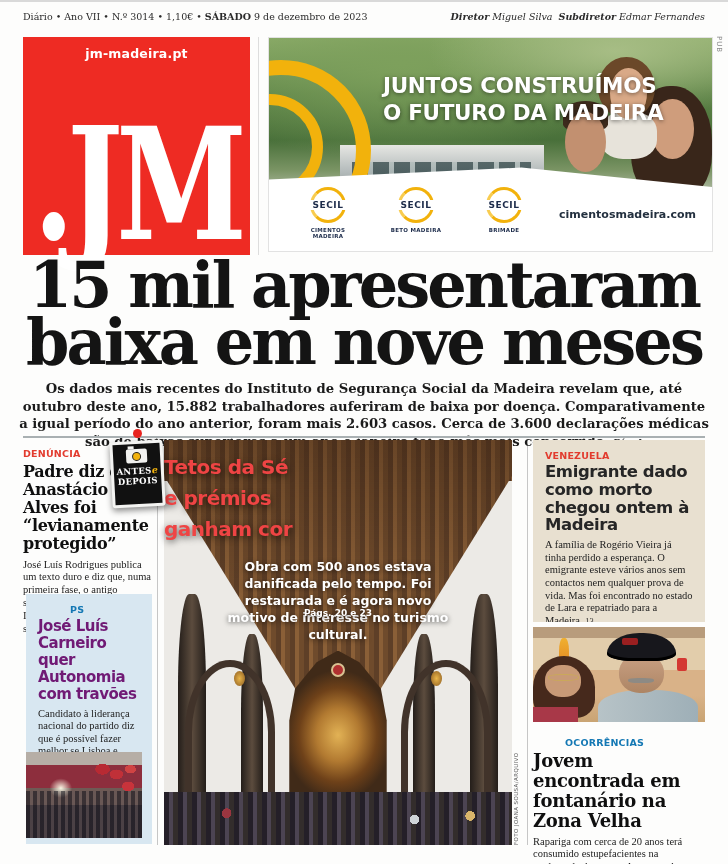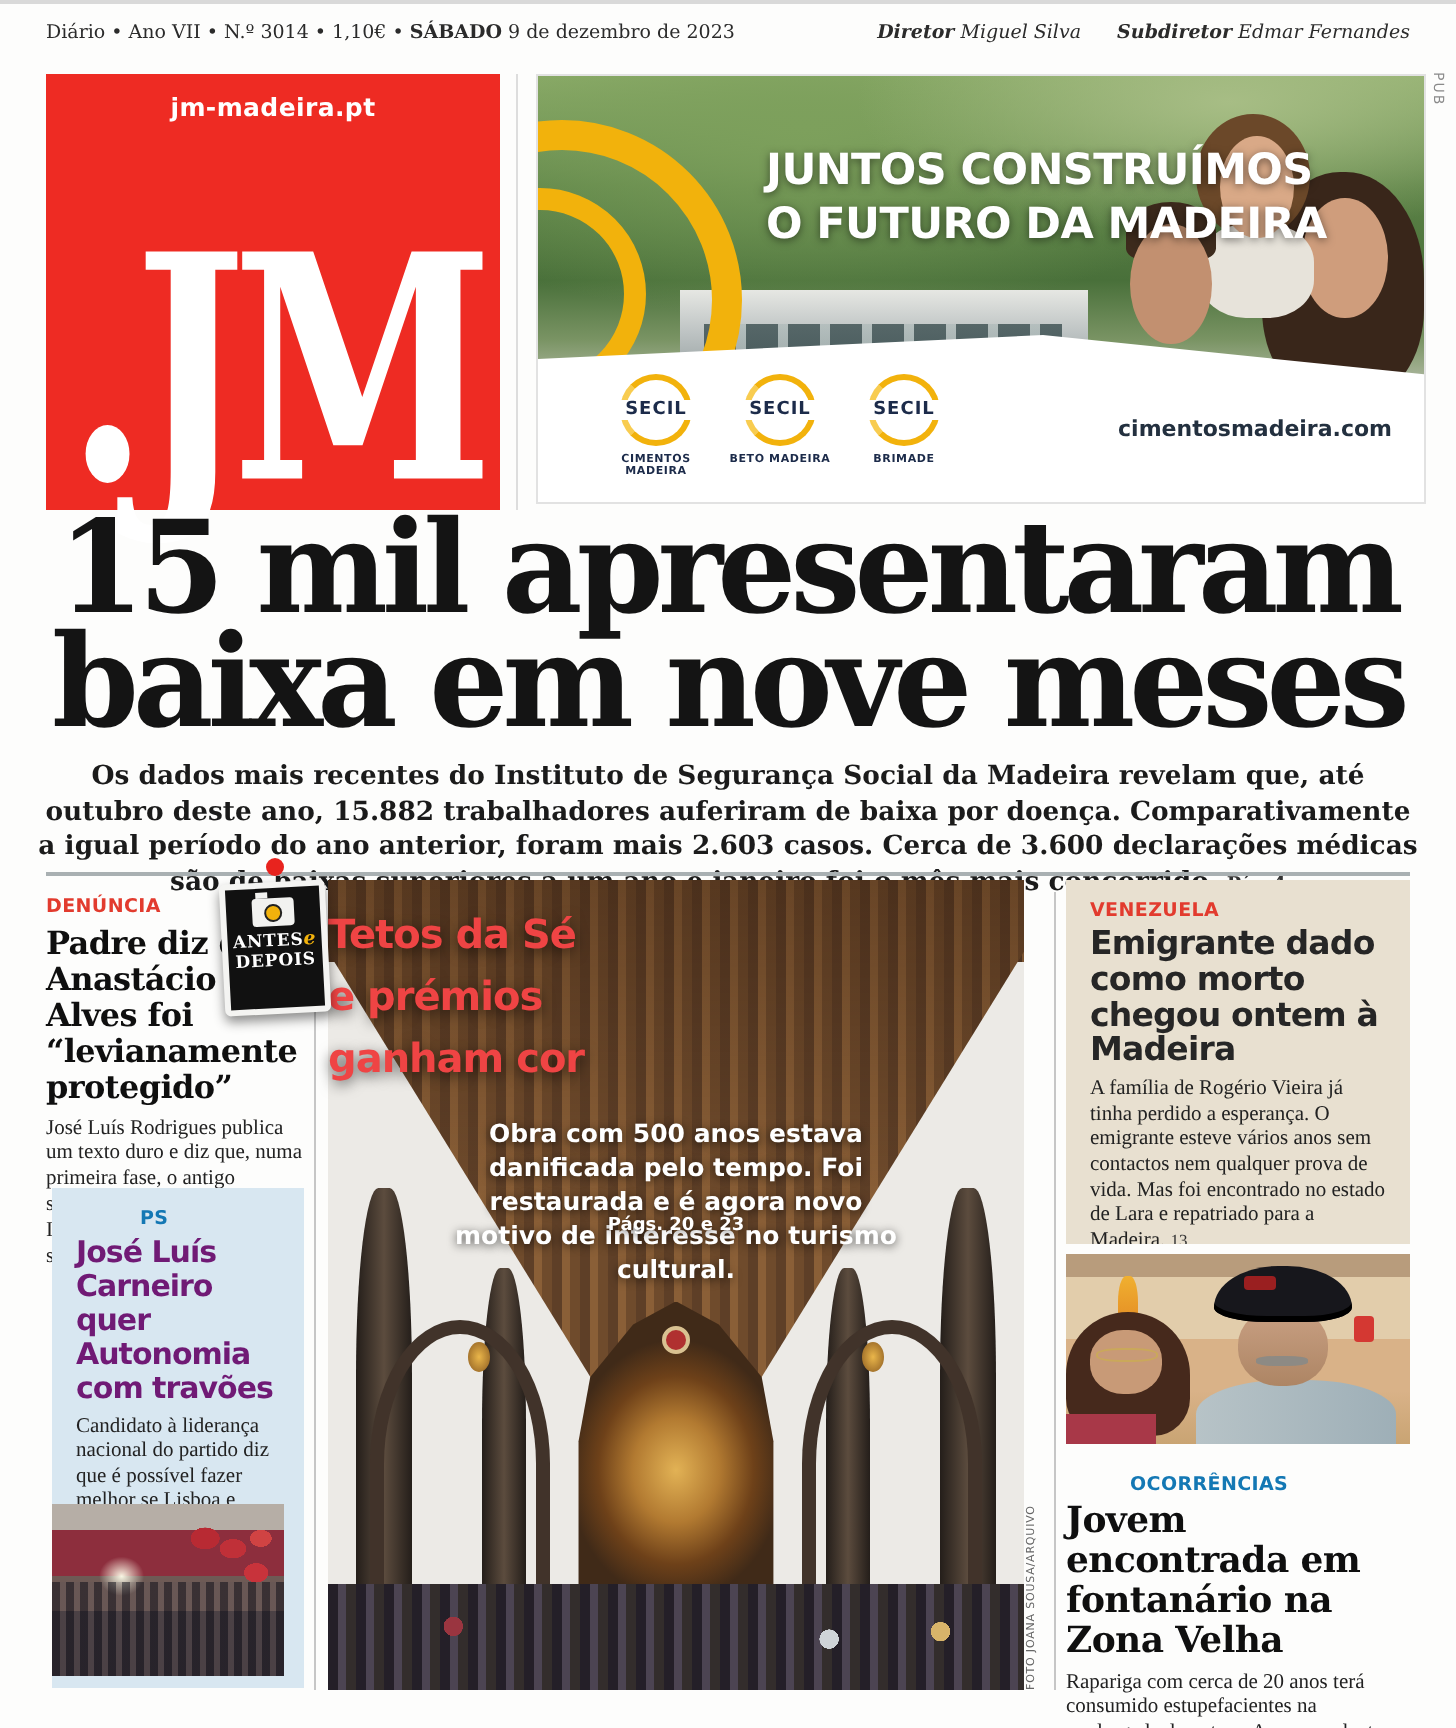--- a/index.html
+++ b/index.html
@@ -5,21 +5,21 @@
   html,body{margin:0;padding:0;background:#e9e9e9;}
   .page{position:relative;width:728px;height:864px;background:#fdfdfc;overflow:hidden;
         font-family:"DejaVu Sans",sans-serif;}
 
   
   .top-rule{position:absolute;top:0;left:0;right:0;height:2px;background:#d9d9d9;}
   .topbar{position:absolute;top:11px;left:23px;right:23px;display:flex;justify-content:space-between;
           font-size:9.5px;color:#2b2b2b;font-family:"DejaVu Serif",serif;}
   .topbar b{font-weight:700;}
   .topbar .dir{font-style:italic;}
-  .topbar .dir b{font-style:italic;margin-left:12px;}
+  .topbar .dir b{font-style:italic;}
 
   
   .masthead{position:absolute;left:23px;top:37px;width:227px;height:218px;background:#ee2b23;}
   .masthead .site{position:absolute;top:9px;left:0;right:0;text-align:center;color:#fff;
                   font-weight:700;font-size:12.5px;letter-spacing:.2px;}
   .masthead .logo{position:absolute;bottom:-8px;left:0;right:0;text-align:center;color:#fff;
                   font-family:"DejaVu Serif",serif;font-weight:700;font-size:118px;line-height:1;
                   letter-spacing:-7px;transform:scaleY(1.32);transform-origin:50% 100%;}
   .vdiv0{position:absolute;left:258px;top:37px;width:1px;height:218px;background:#ddd;}
 
@@ -47,21 +47,21 @@
   .f-shirt-m{right:41%;bottom:-4%;width:42%;height:36%;background:#c8dade;border-radius:45% 45% 0 0;}
   .ad-arc1{position:absolute;left:-78px;top:22px;width:150px;height:150px;border-radius:50%;
            border:15px solid #f2b20c;}
   .ad-arc2{position:absolute;left:-52px;top:56px;width:84px;height:84px;border-radius:50%;
            border:11px solid #f2b20c;}
   .ad-text{position:absolute;left:114px;top:34px;color:#fff;text-shadow:0 1px 4px rgba(0,0,0,.5);}
   .ad-h{font-weight:700;font-size:21.5px;line-height:27px;letter-spacing:-.3px;}
   .ad-sub{margin-top:7px;font-size:13px;line-height:17px;color:#f2f2ee;text-shadow:0 1px 3px rgba(0,0,0,.45);}
   .ad-strip{position:absolute;left:0;right:0;bottom:0;height:40%;background:#fff;
             clip-path:polygon(0 16%,57% 2%,100% 25%,100% 100%,0 100%);}
-  .ad-brands{position:absolute;left:28px;bottom:12px;display:flex;}
+  .ad-brands{position:absolute;left:28px;bottom:12px;display:flex;gap:26px;}
   .brand{text-align:center;width:62px;}
   .brand-ring{position:relative;width:30px;height:30px;margin:0 auto;border-radius:50%;
               border:3px solid #f2b20c;border-left-color:#f8cc50;}
   .brand-logo{position:absolute;left:-14px;right:-14px;top:10px;background:#fff;
               font-weight:700;font-size:9px;color:#1c2b4a;letter-spacing:.5px;}
   .brand-label{margin-top:4px;font-weight:700;font-size:5.5px;color:#1c2b4a;letter-spacing:.3px;}
   .ad-site{position:absolute;right:16px;bottom:30px;font-weight:700;font-size:11px;color:#23303f;}
   .pub{position:absolute;left:715px;top:36px;writing-mode:vertical-rl;font-size:7px;color:#8a8a8a;
        letter-spacing:1px;}
 

